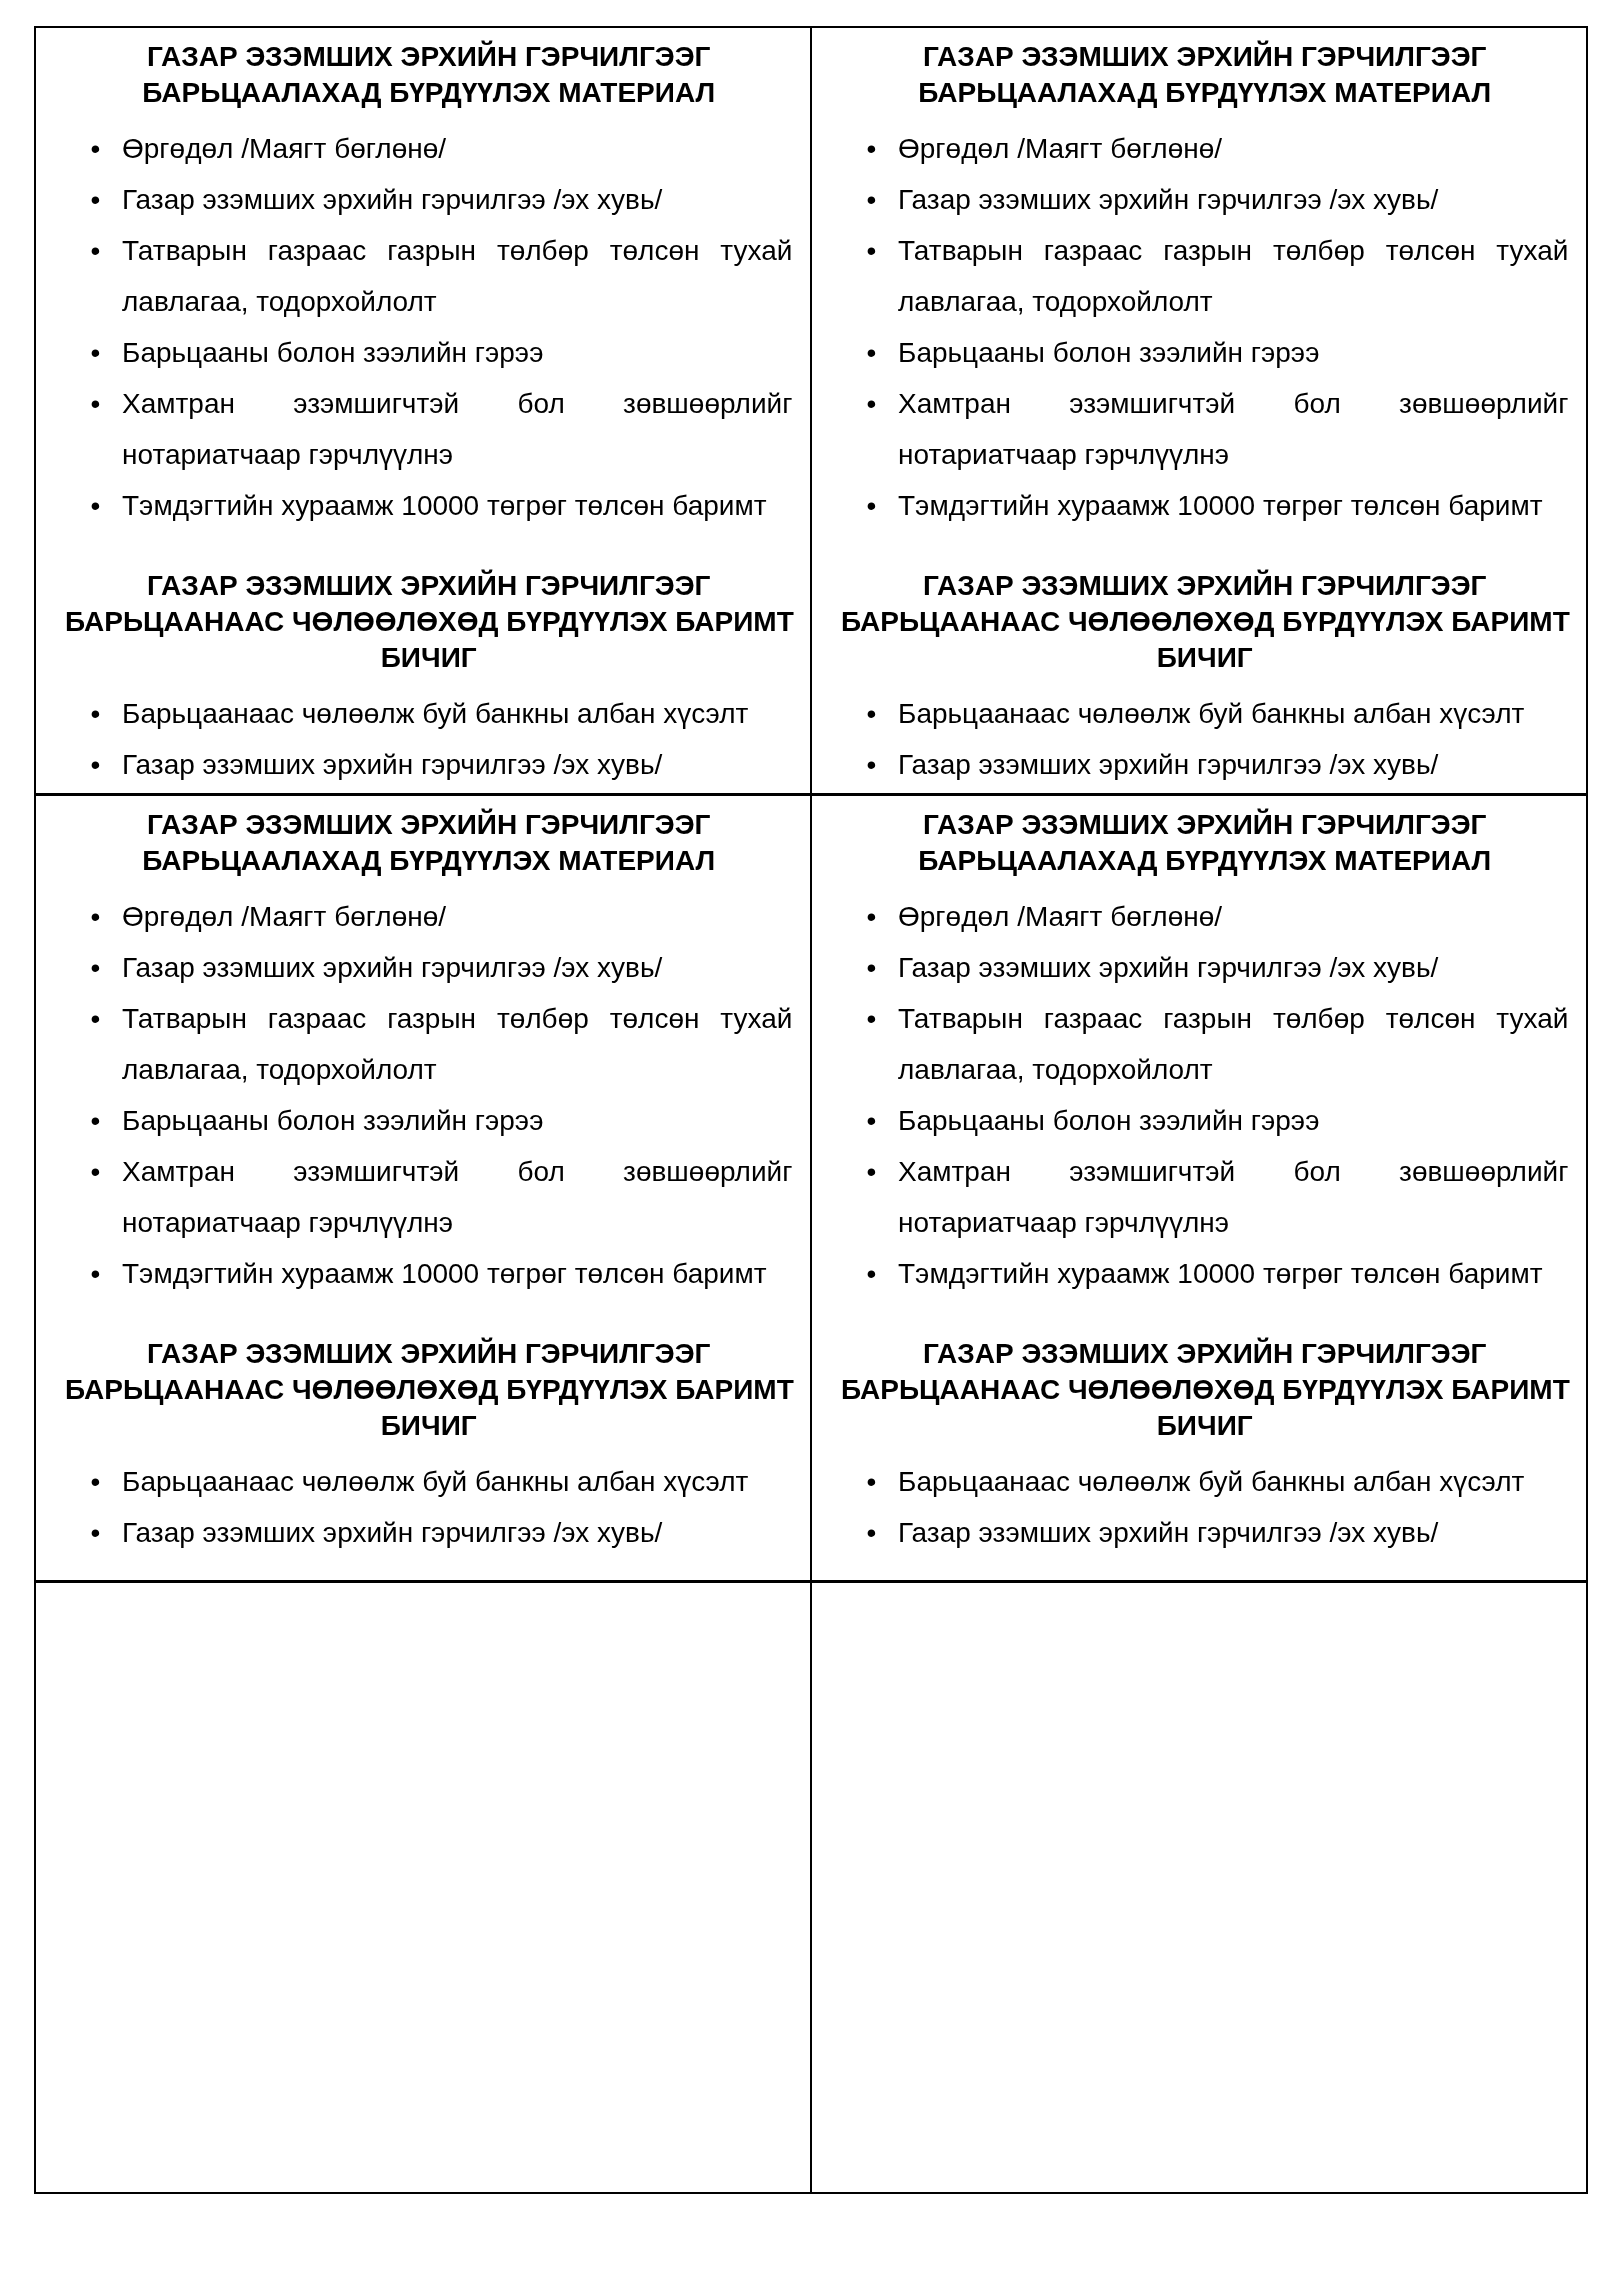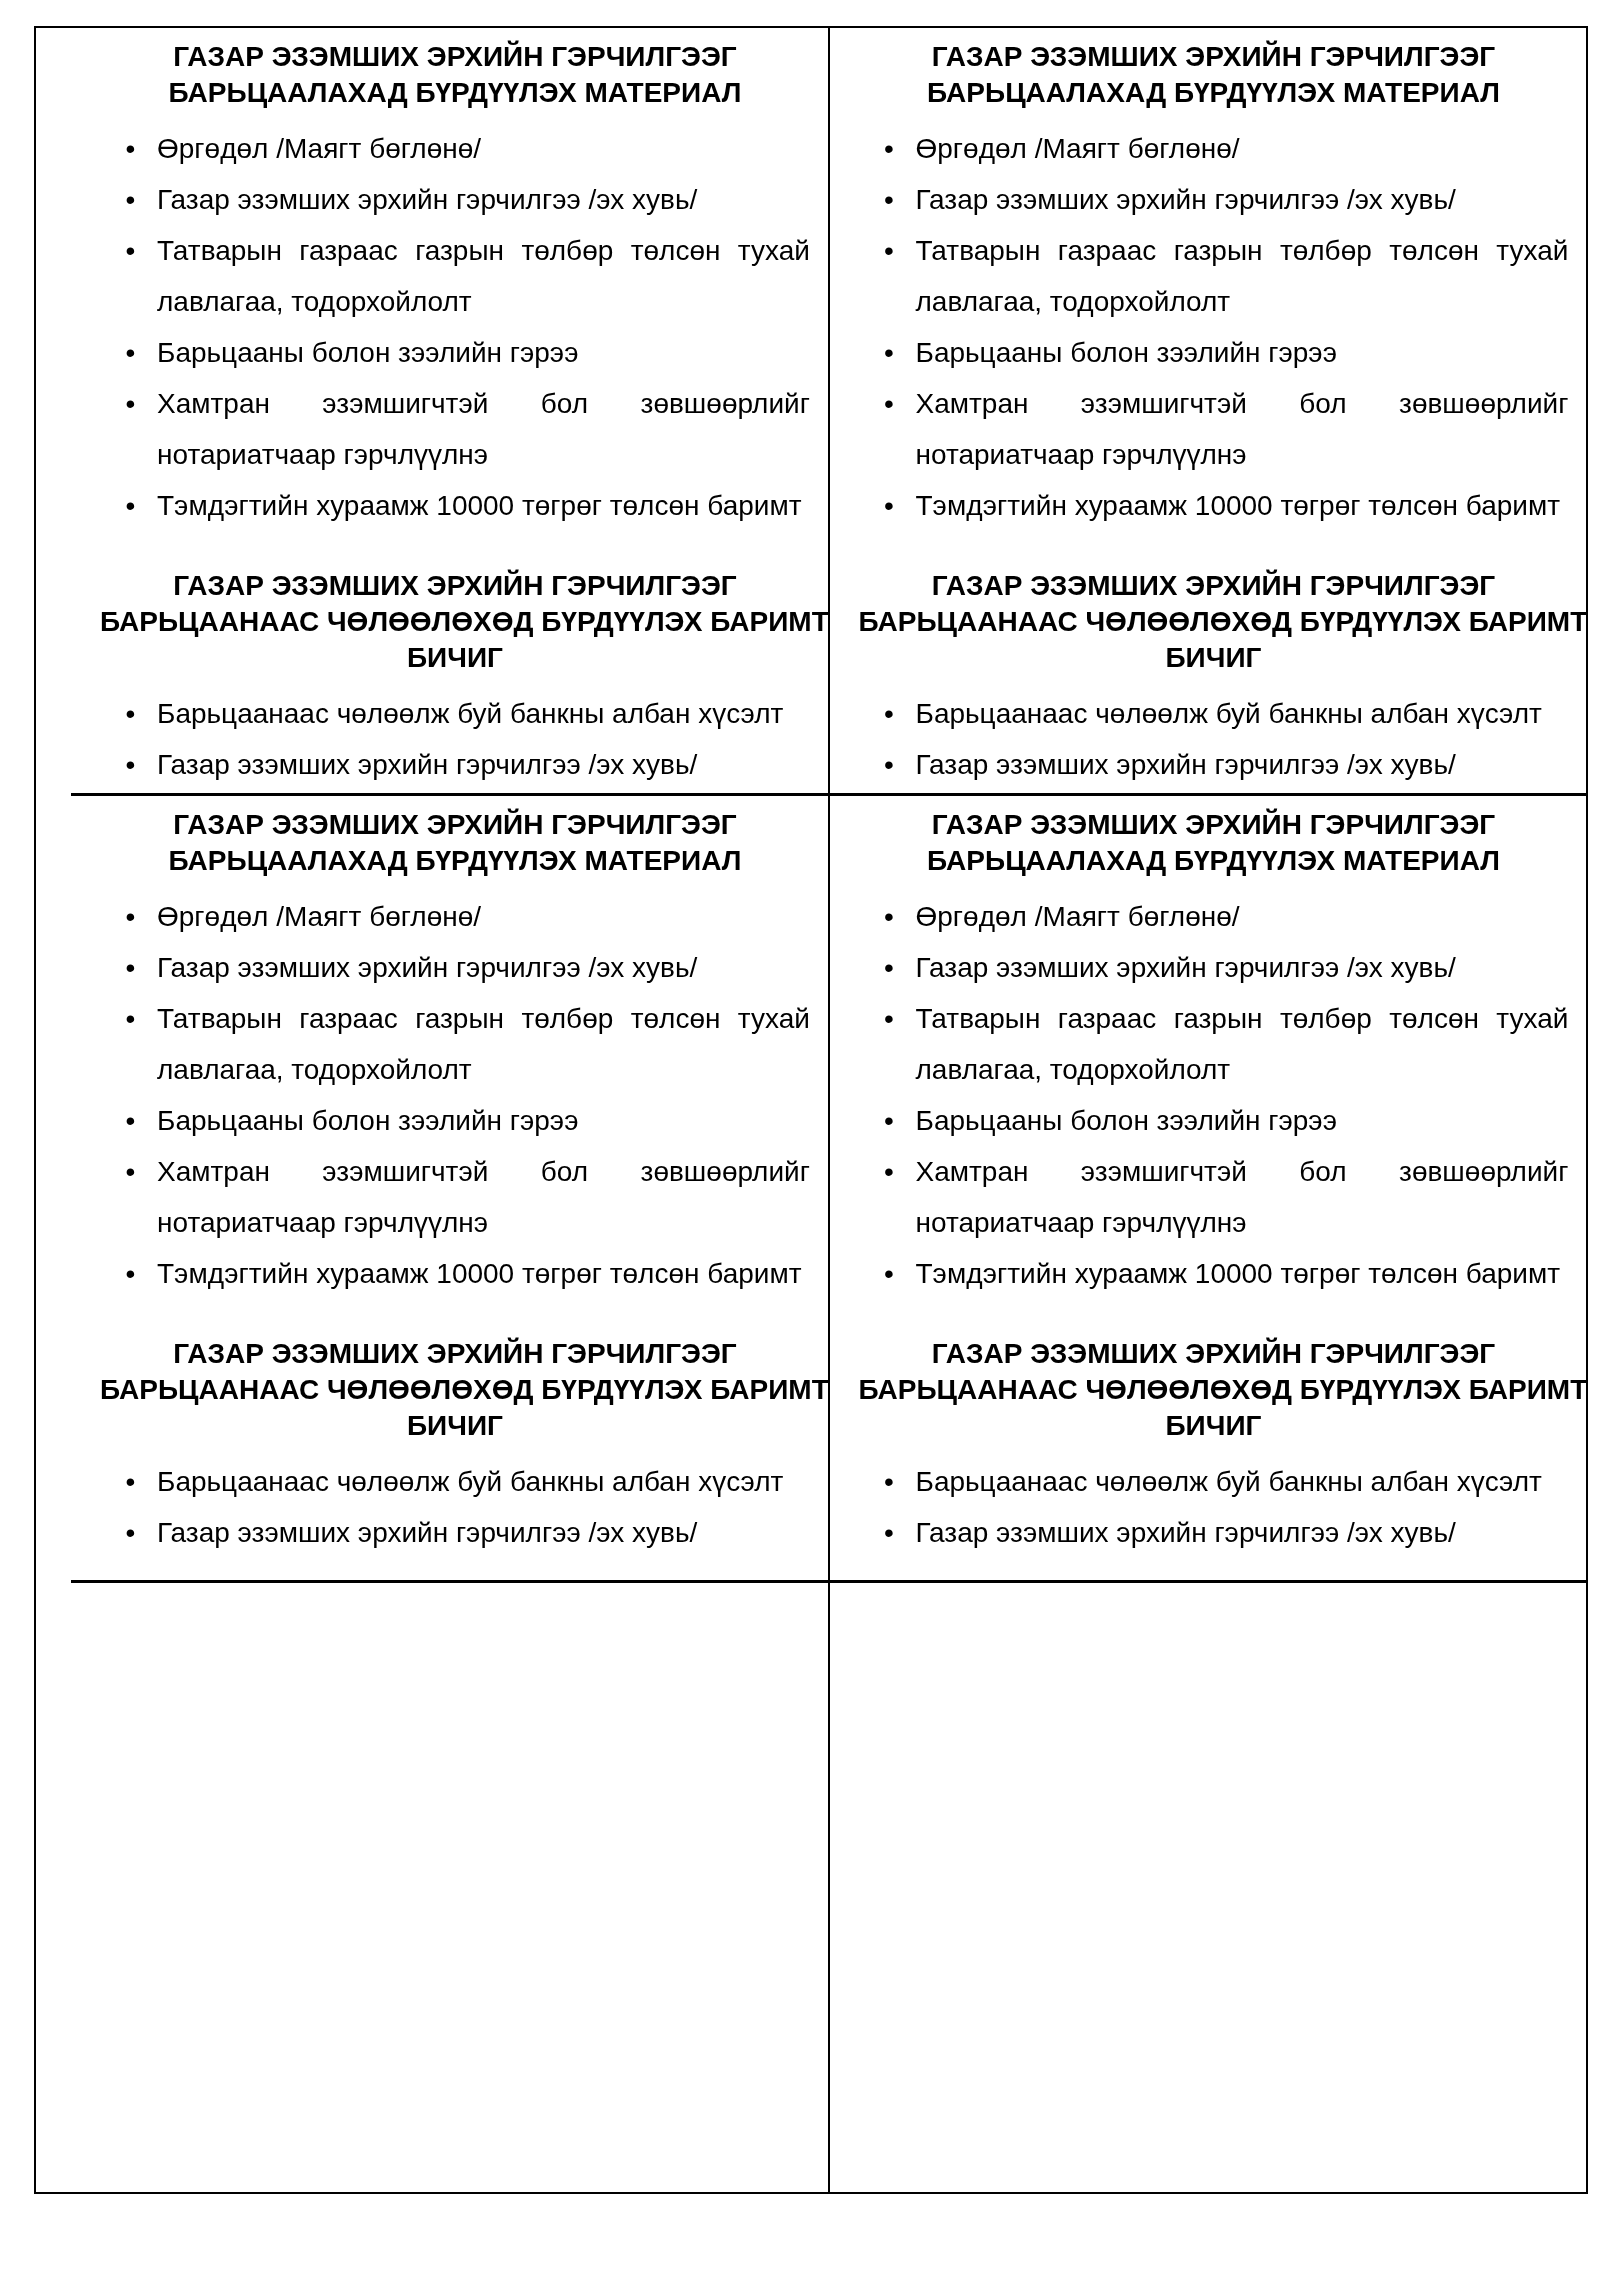--- a/index.html
+++ b/index.html
@@ -18,21 +18,20 @@
     position: absolute;
     left: 34px;
     top: 25.5px;
     width: 1554px;
     height: 2168px;
     border: 2.9px solid #000000;
     background: #ffffff;
     display: flex;
     flex-direction: column;
     box-sizing: border-box;
-    padding-left: 35px;
   }
   .row {
     display: flex;
     flex-direction: row;
     box-sizing: border-box;
   }
   .row-content-1 { height: 768px; border-bottom: 3.9px solid #000000; }
   .row-content-2 { height: 787px; border-bottom: 3.9px solid #000000; }
   .row-empty { flex: 1 1 auto; }
   .cell {

